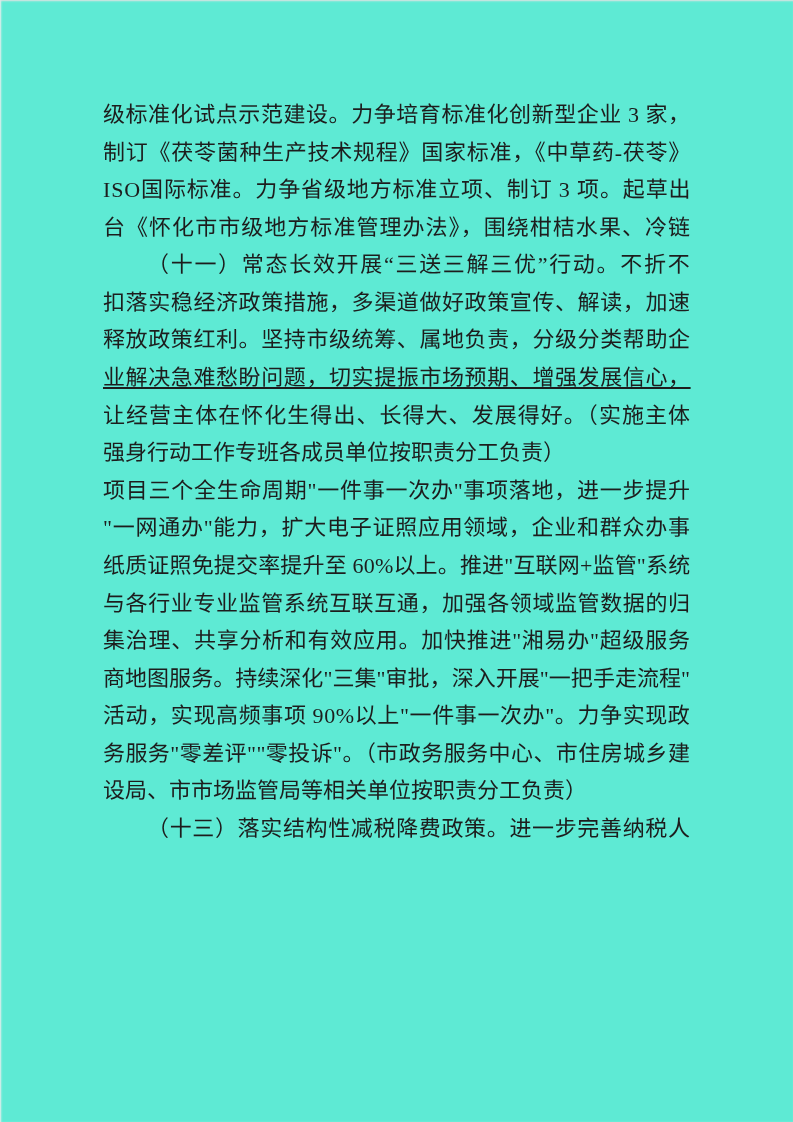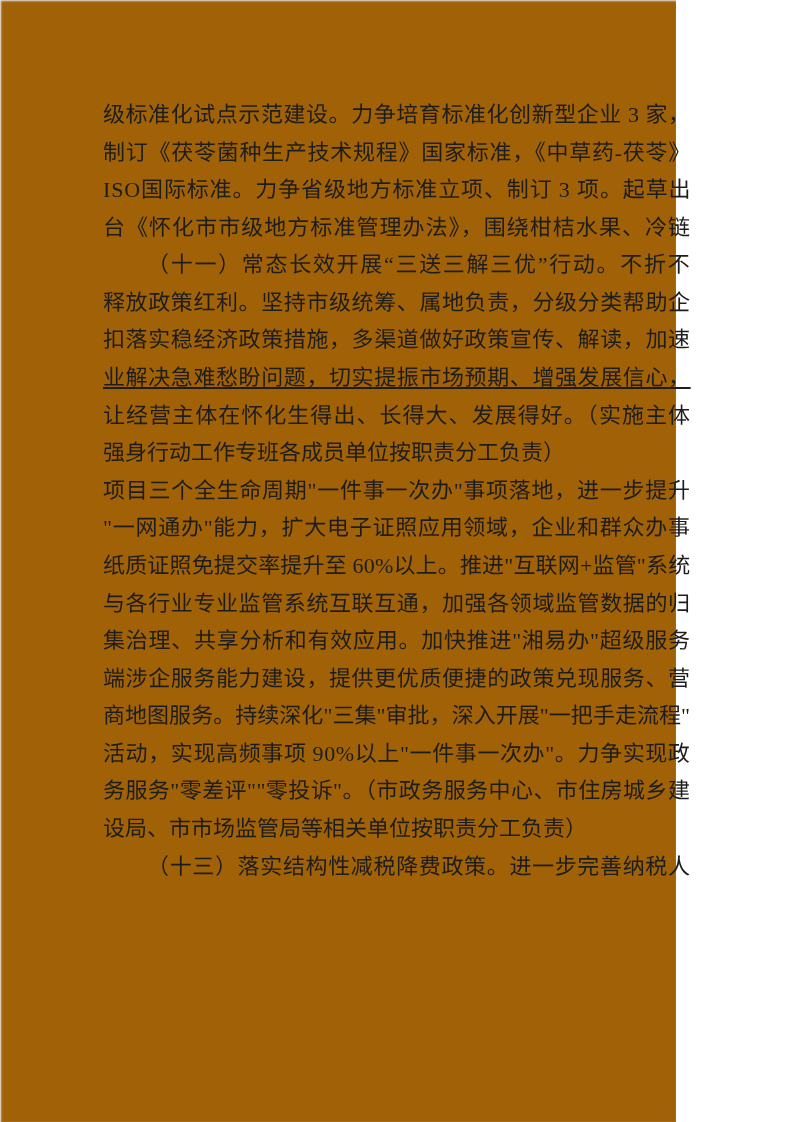--- a/index.html
+++ b/index.html
@@ -8,23 +8,23 @@
   }
   body {
     width: 793px;
     height: 1122px;
     background: #ffffff;
     overflow: hidden;
     font-family: "Liberation Serif", serif;
   }
   .page {
     position: relative;
-    width: 676px;
+    width: 793px;
     height: 1122px;
-    background: #a16207;
+    background: #5eead4;
     
     box-shadow: inset 0 2px 2px -1px #e3e3e3, inset 2px 0 2px -1px #efefef;
   }
   .doc {
     position: absolute;
     left: 103px;
     top: 96px;
     width: 587px;
     color: #1d1d1d;
   }
@@ -58,24 +58,24 @@
       <div class="line fill">
       <span class="t" style="letter-spacing: 0.86px;">ISO国际标准。力争省级地方标准立项、制订 3 项。起草出</span>
     </div>
       <div class="line fill">
       <span class="t" style="letter-spacing: 1.04px;">台《怀化市市级地方标准管理办法》，围绕柑桔水果、冷链</span>
     </div>
       <div class="line indent fill">
       <span class="t" style="letter-spacing: 1.7px;">（十一）常态长效开展“三送三解三优”行动。不折不</span>
     </div>
       <div class="line fill">
-      <span class="t" style="letter-spacing: 0.6px;">释放政策红利。坚持市级统筹、属地负责，分级分类帮助企</span>
+      <span class="t" style="letter-spacing: 0.6px;">扣落实稳经济政策措施，多渠道做好政策宣传、解读，加速</span>
     </div>
       <div class="line fill">
-      <span class="t" style="letter-spacing: 0.6px;">扣落实稳经济政策措施，多渠道做好政策宣传、解读，加速</span>
+      <span class="t" style="letter-spacing: 0.6px;">释放政策红利。坚持市级统筹、属地负责，分级分类帮助企</span>
     </div>
       <div class="line fill">
       <span class="t" style="letter-spacing: 0.6px; text-decoration: underline;">业解决急难愁盼问题，切实提振市场预期、增强发展信心，</span>
     </div>
       <div class="line fill">
       <span class="t" style="letter-spacing: 1.04px;">让经营主体在怀化生得出、长得大、发展得好。（实施主体</span>
     </div>
       <div class="line last">
       <span class="t">强身行动工作专班各成员单位按职责分工负责）</span>
     </div>
@@ -88,23 +88,20 @@
       <div class="line fill">
       <span class="t" style="letter-spacing: 0.17px;">纸质证照免提交率提升至 60%以上。推进"互联网+监管"系统</span>
     </div>
       <div class="line fill">
       <span class="t" style="letter-spacing: 0.6px;">与各行业专业监管系统互联互通，加强各领域监管数据的归</span>
     </div>
       <div class="line fill">
       <span class="t" style="letter-spacing: 0.73px;">集治理、共享分析和有效应用。加快推进"湘易办"超级服务</span>
     </div>
       <div class="line fill">
-      <span class="t" style="letter-spacing: 0.6px;">端涉企服务能力建设，提供更优质便捷的政策兑现服务、营</span>
-    </div>
-      <div class="line fill">
       <span class="t" style="letter-spacing: 0.04px;">商地图服务。持续深化"三集"审批，深入开展"一把手走流程"</span>
     </div>
       <div class="line fill">
       <span class="t" style="letter-spacing: 0.61px;">活动，实现高频事项 90%以上"一件事一次办"。力争实现政</span>
     </div>
       <div class="line fill">
       <span class="t" style="letter-spacing: 0.43px;">务服务"零差评""零投诉"。（市政务服务中心、市住房城乡建</span>
     </div>
       <div class="line last">
       <span class="t">设局、市市场监管局等相关单位按职责分工负责）</span>

